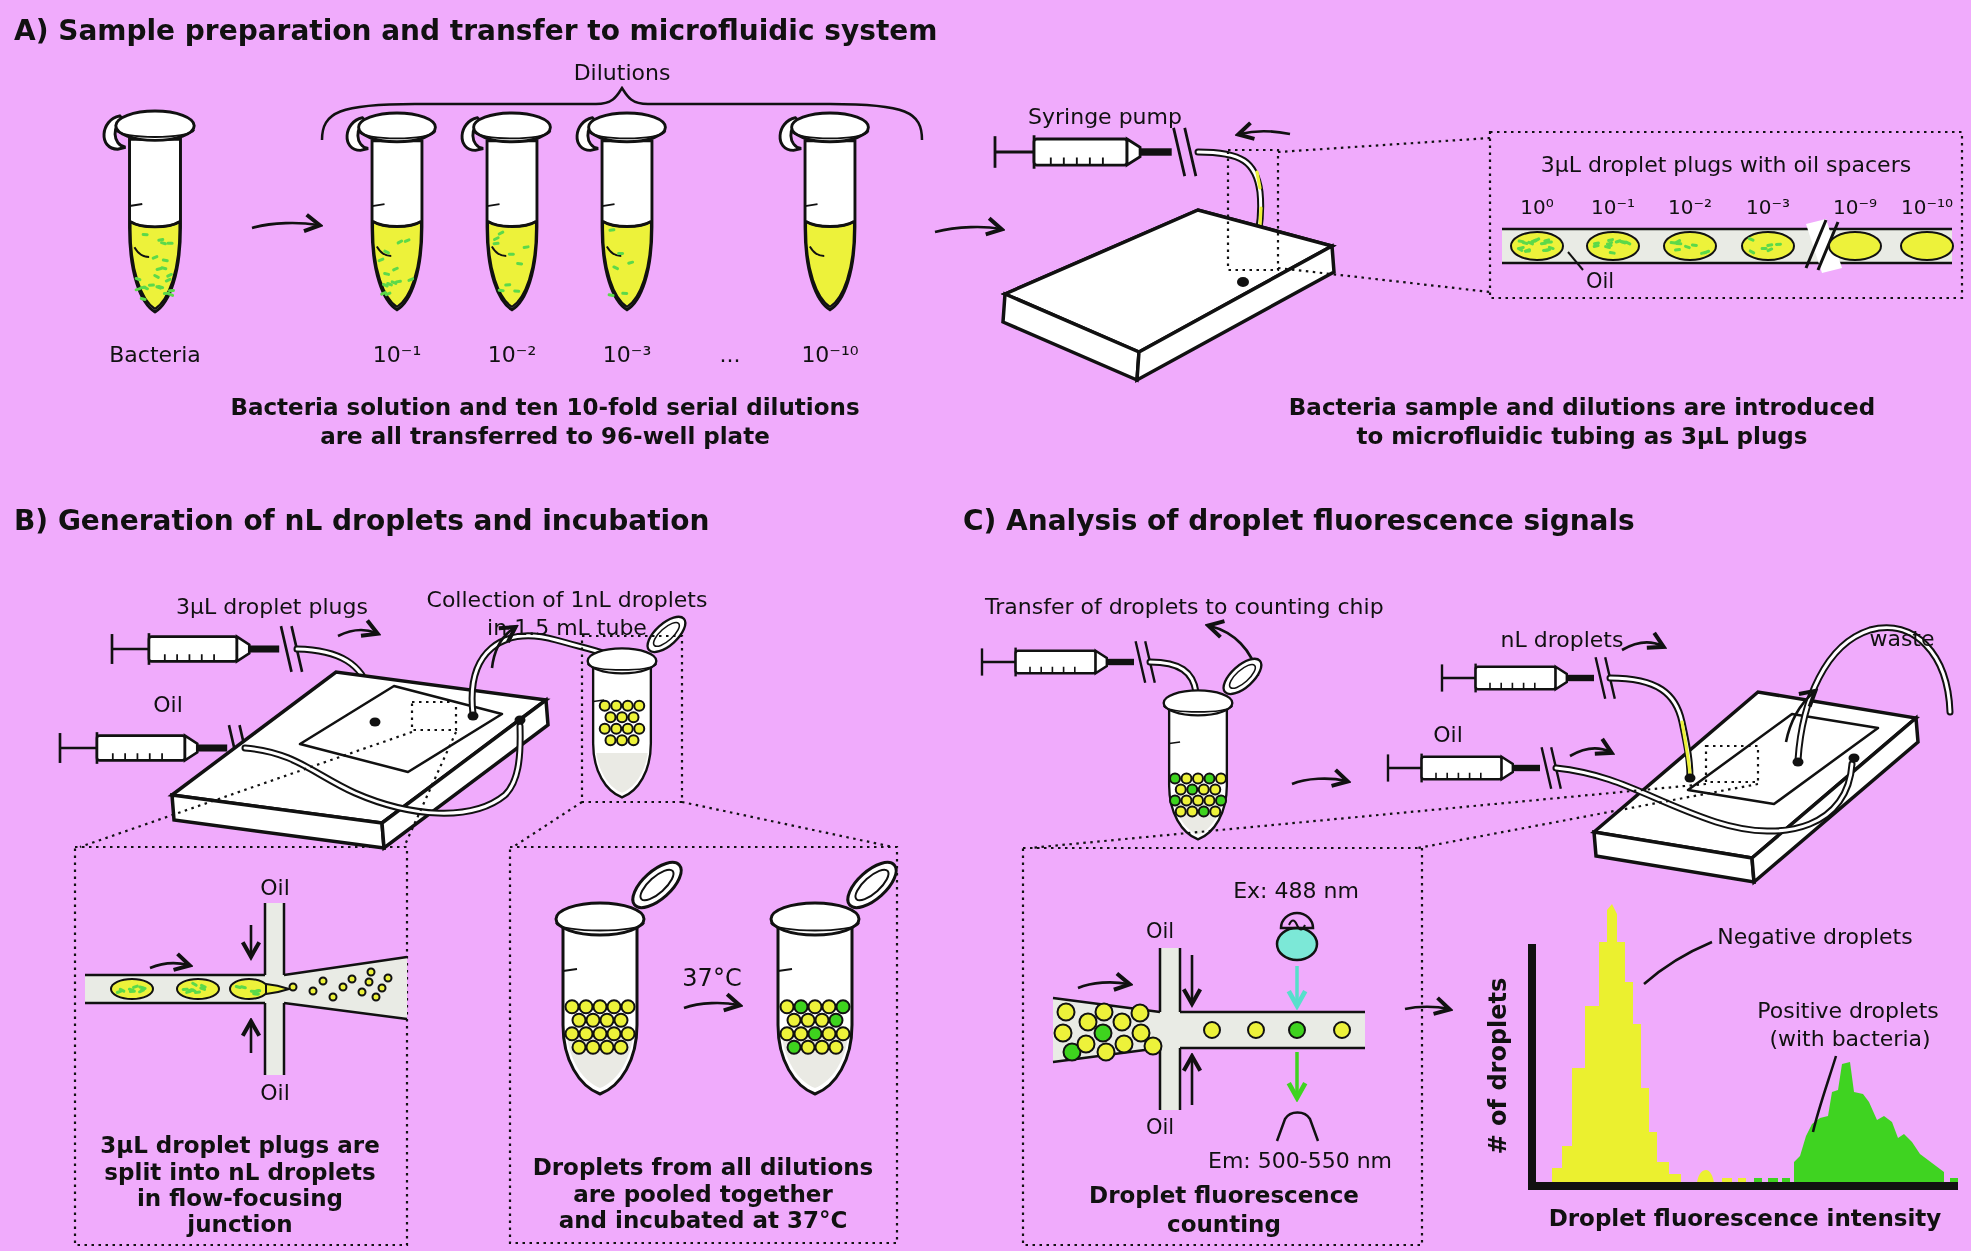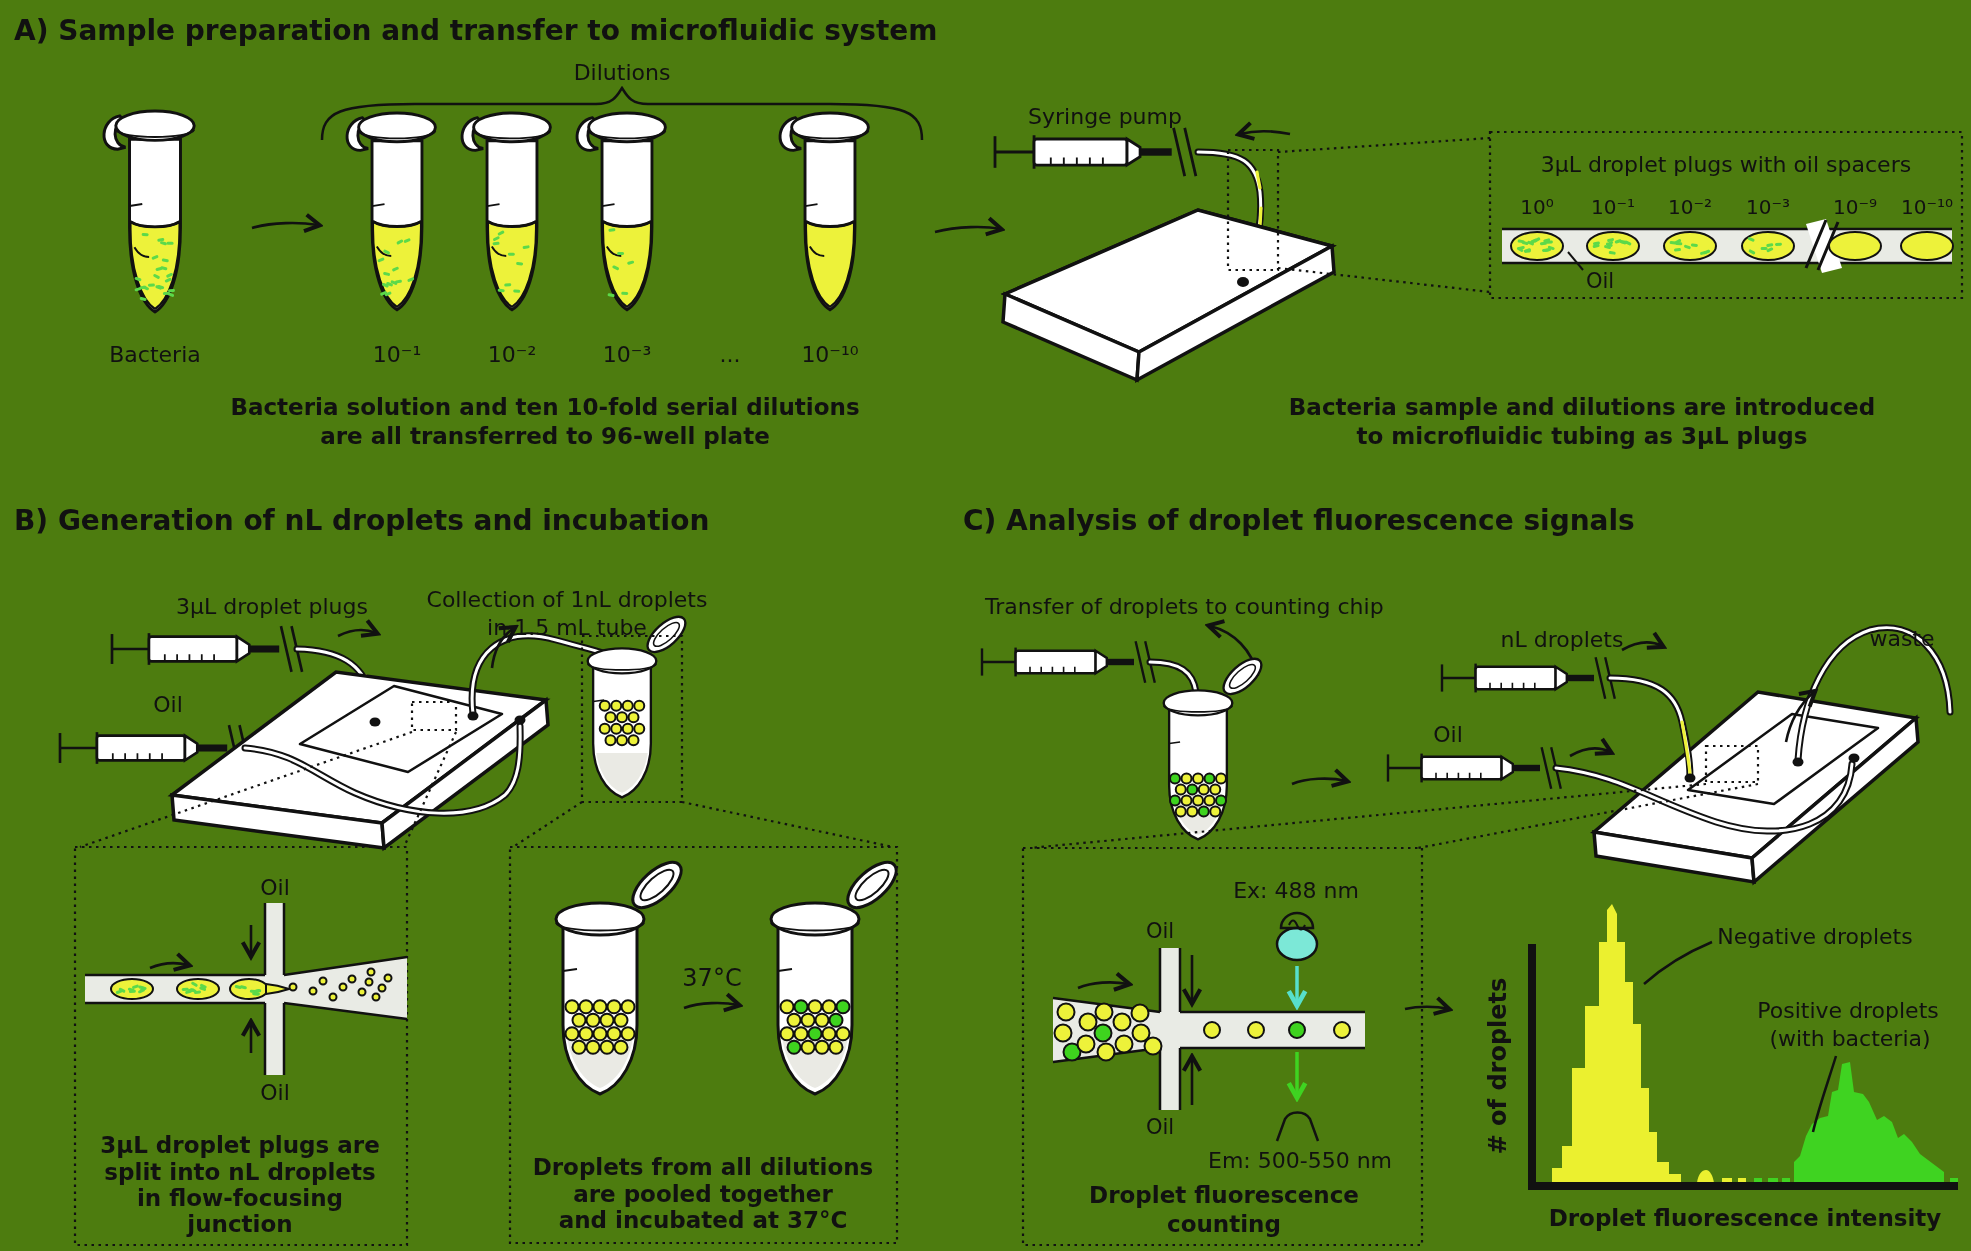--- a/index.html
+++ b/index.html
@@ -1,16 +1,16 @@
 <!DOCTYPE html>
 <html style="--yellow: #edf23a; --green: #3ed31e; --bacteria: #5cd94a; --channel: #e9ebe5; --cyan: #7ce8d7; --cyanArrow: #57dfcb; --greenArrow: #3fd321; --histYellow: #ebf02f; --histGreen: #3fd321; --ink: #111111;"><head>
 <meta charset="utf-8">
 <style>
   html,body{margin:0;padding:0;background:#fff;}
-  #stage{position:relative;width:1971px;height:1251px;background:#4d7c0f;overflow:hidden;}
+  #stage{position:relative;width:1971px;height:1251px;background:#f0abfc;overflow:hidden;}
   svg{position:absolute;left:0;top:0;}
   text{font-family:"DejaVu Sans",sans-serif;fill:#111;}
   .h{font-weight:700;font-size:28px;}
   .l{font-size:22px;}
   .l21{font-size:21px;}
   .l20{font-size:20px;}
   .cap{font-weight:700;font-size:23px;}
   .axl{font-weight:700;font-size:24px;}
   .mid{text-anchor:middle;}
   .s2{stroke:#111;stroke-width:2;fill:none;}

